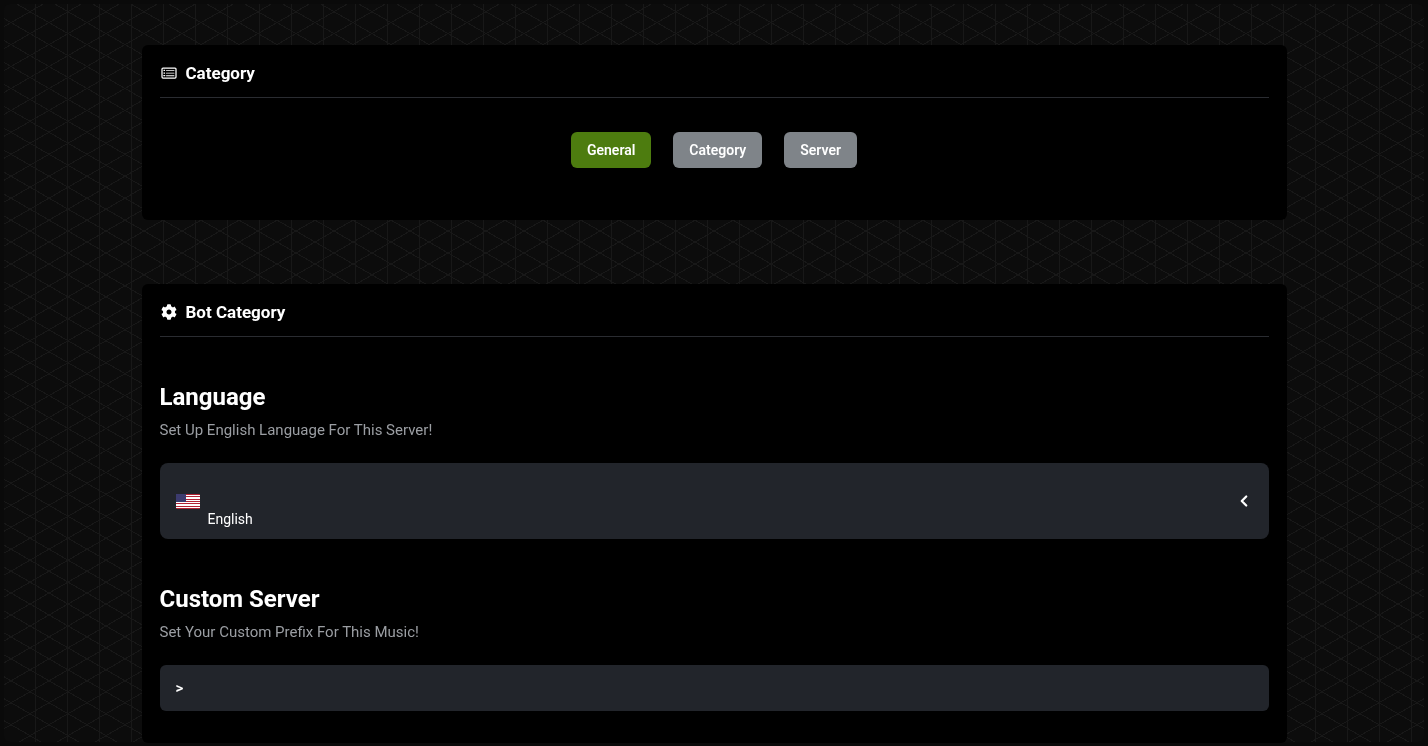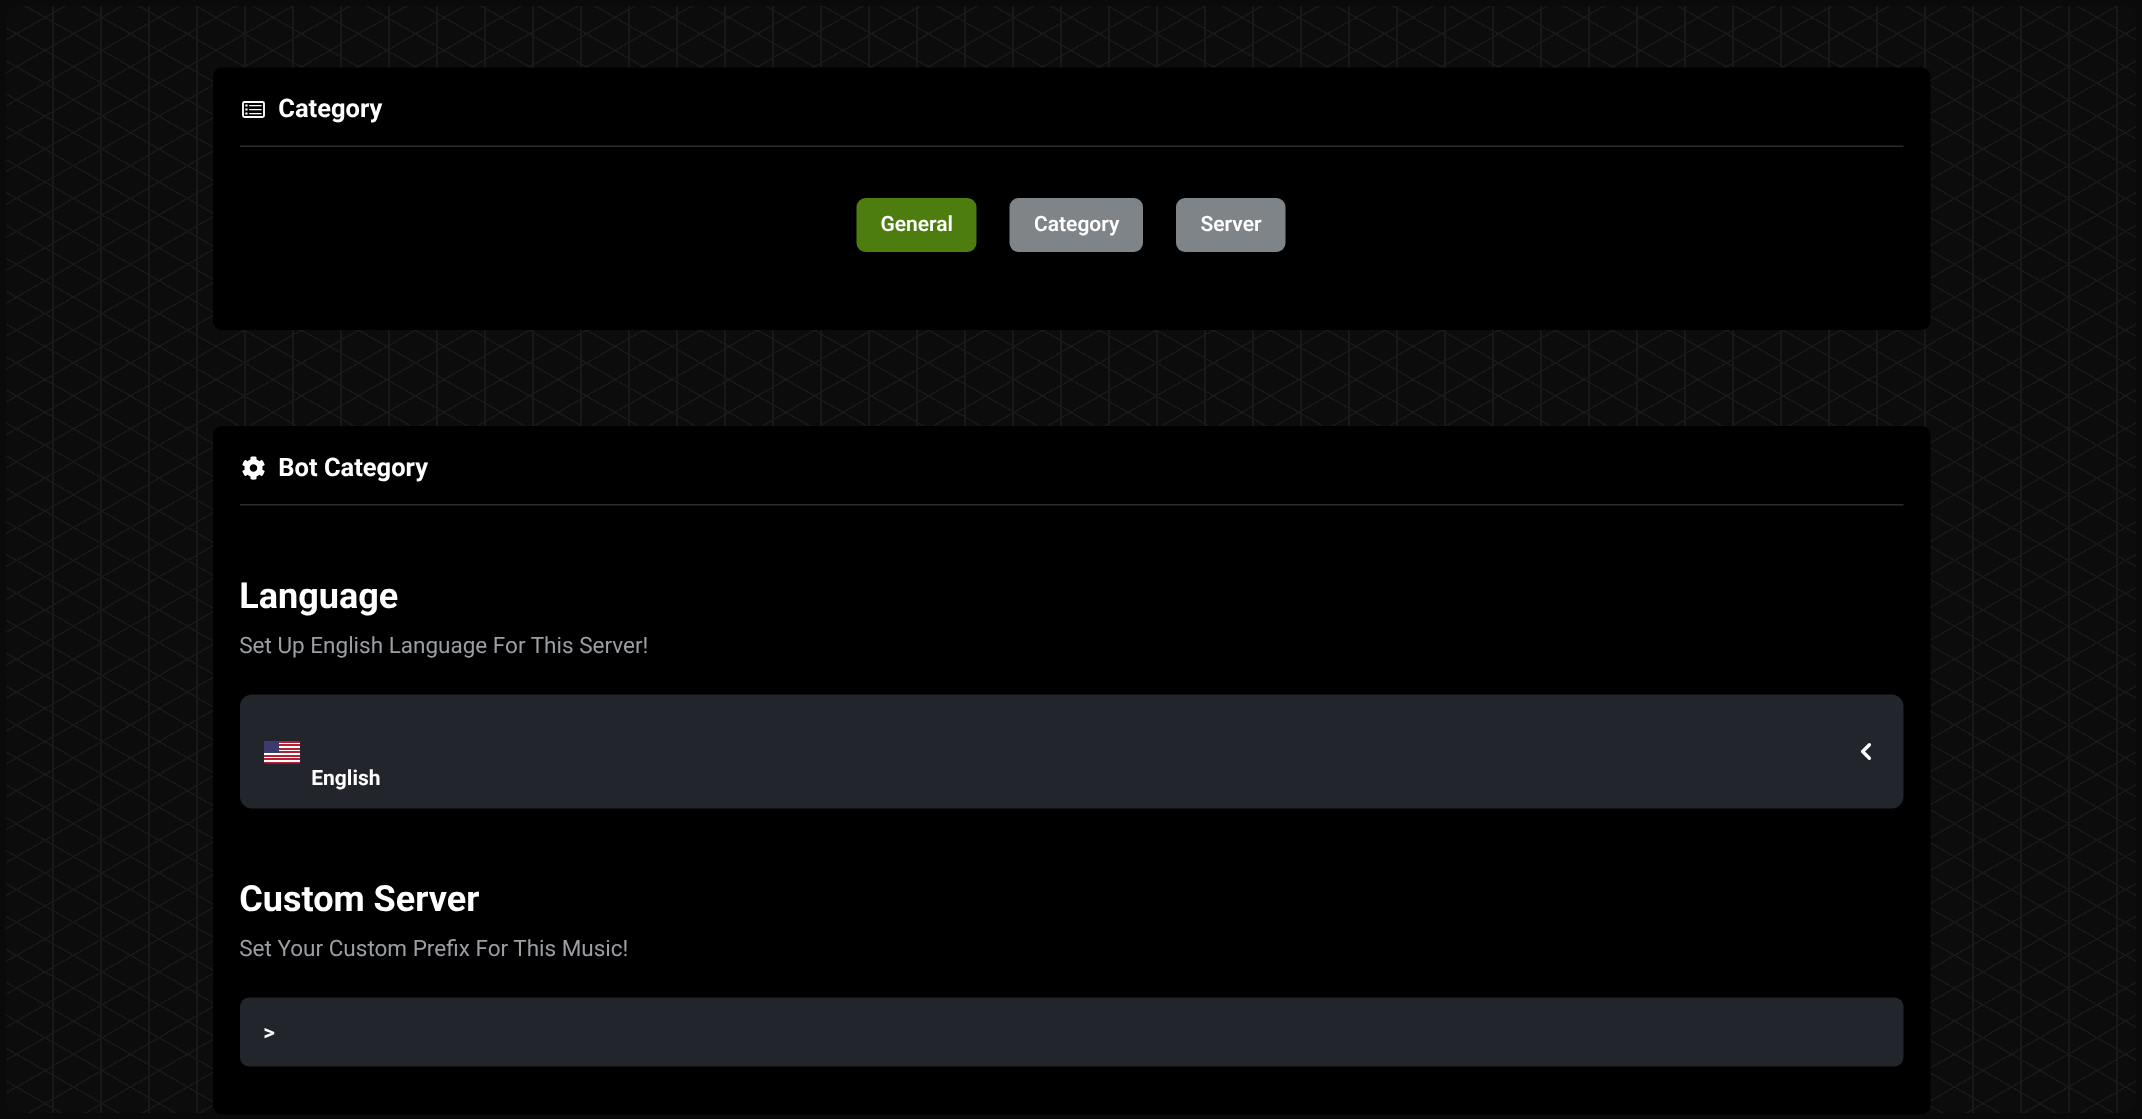--- a/index.html
+++ b/index.html
@@ -176,21 +176,21 @@
       top: 0;
       left: 0;
       width: 10px;
       height: 8px;
       background-color: #3c3b6e;
     }
 
     .select-label {
       color: #ffffff;
       font-size: 14px;
-      font-weight: 700;
+      font-weight: 400;
       margin-top: 36px;
     }
 
     .chevron {
       color: #ffffff;
       display: inline-flex;
     }
 
     .text-input {
       background-color: #22252b;

